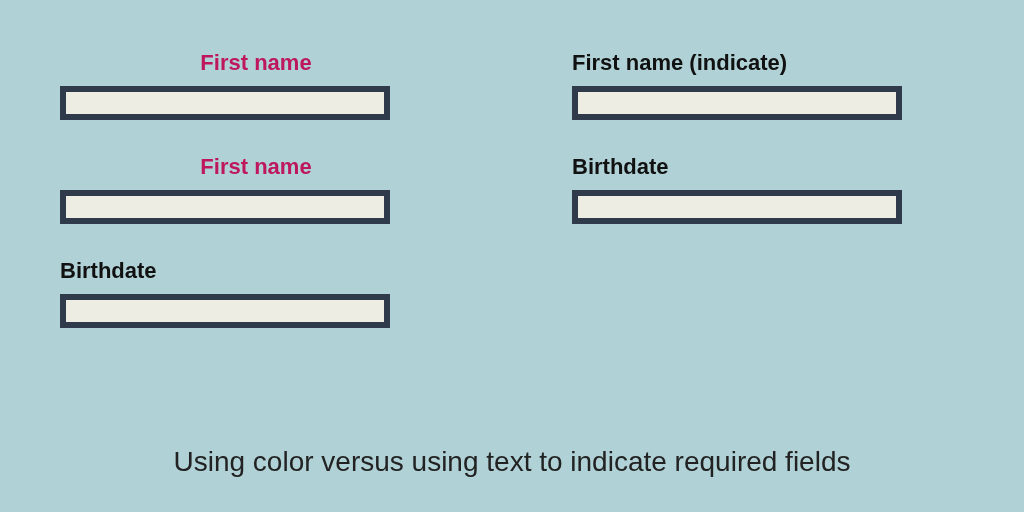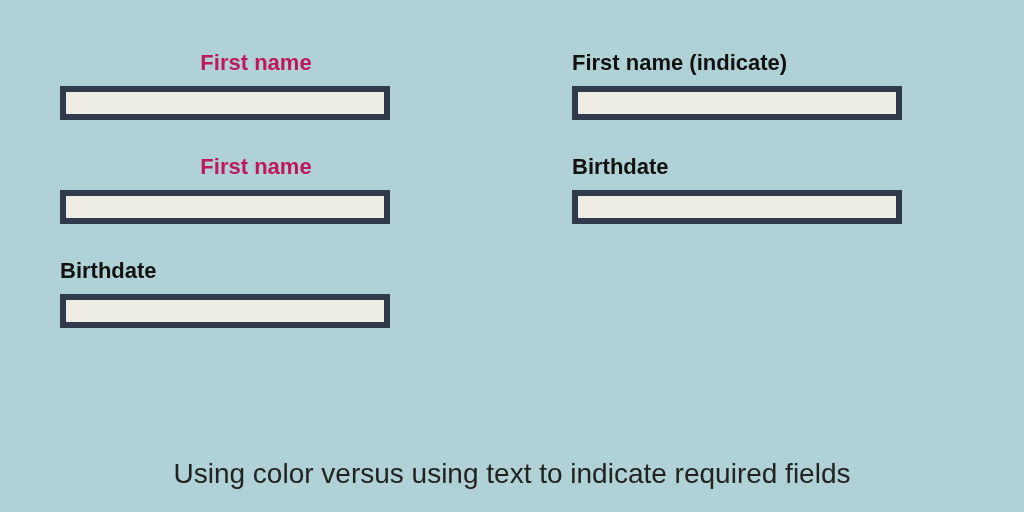--- a/index.html
+++ b/index.html
@@ -27,21 +27,21 @@
   .label.normal { color: #111; }
   .input {
     width: 330px;
     height: 34px;
     border: 6px solid #2f3b4a;
     background: #eeede3;
     display: block;
   }
   .caption {
     position: absolute;
-    bottom: 22px;
+    bottom: 34px;
     left: 0;
     width: 100%;
     text-align: center;
     font-size: 28px;
     font-weight: 400;
     color: #222;
   }
 </style>
 </head>
 <body>

